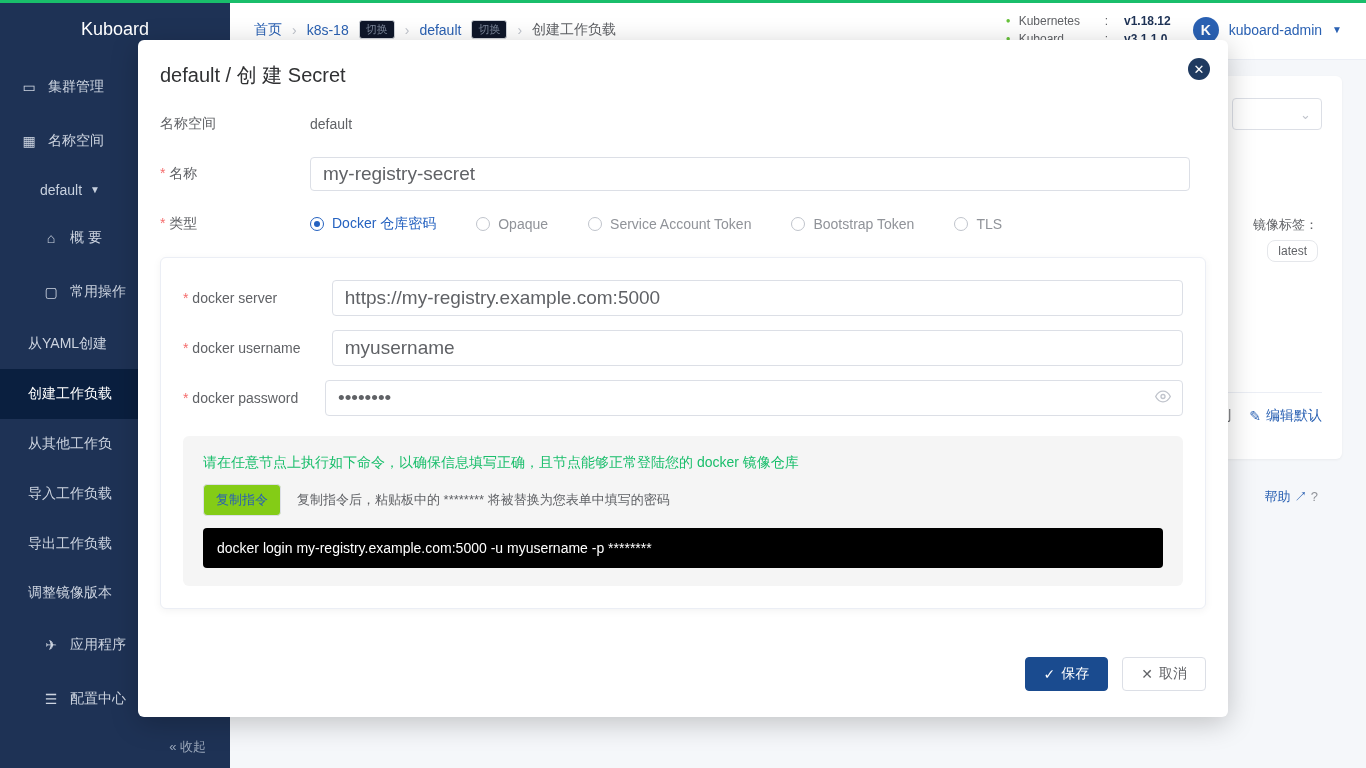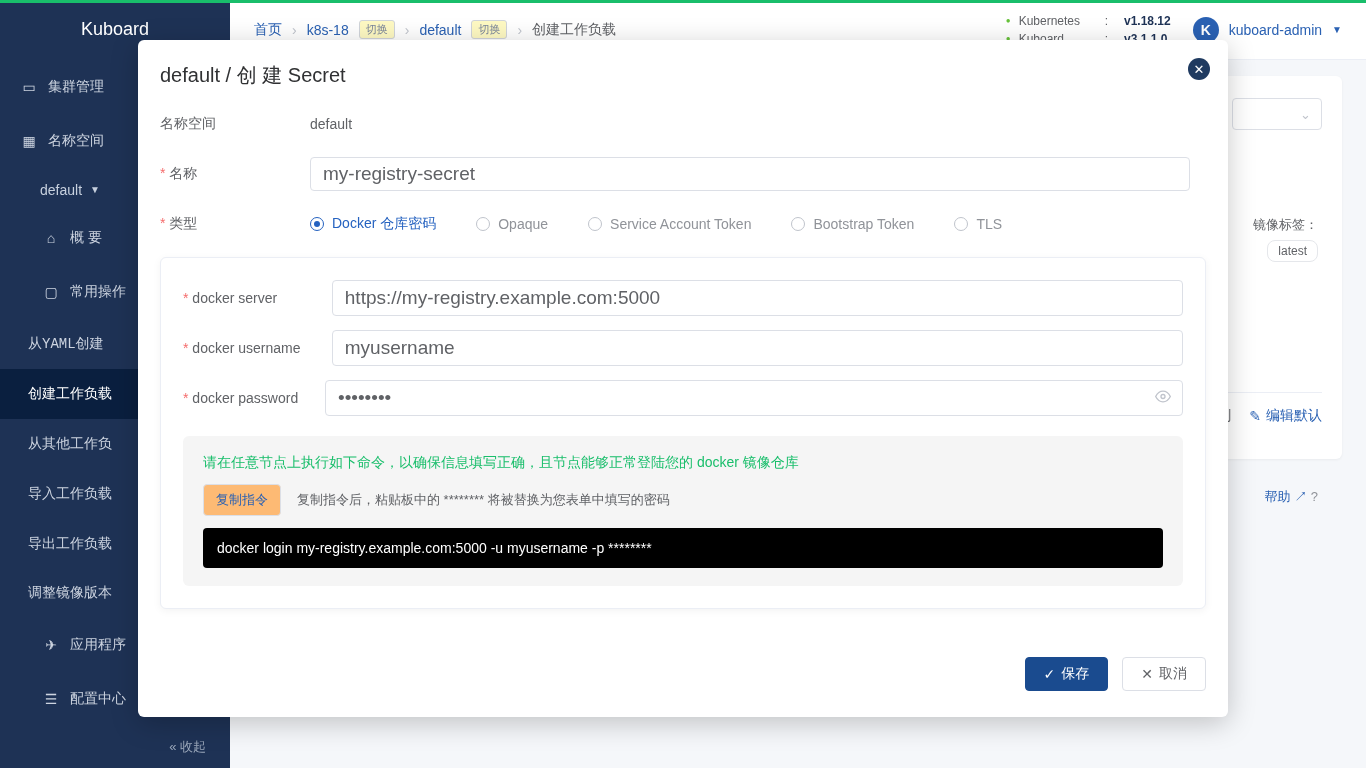--- a/index.html
+++ b/index.html
@@ -6,32 +6,32 @@
     body { font-family: -apple-system, BlinkMacSystemFont, "Segoe UI", Helvetica, Arial, sans-serif; font-size: 14px; color: #303133; overflow: hidden; background: #fff; }
     
     .app { display: flex; height: 768px; width: 1366px; position: relative; }
     .accent-top { position: absolute; top: 0; left: 0; right: 0; height: 3px; background: #19be6b; z-index: 1; }
     
     
     .sidebar { width: 230px; background: #1e3255; color: #cdd4e0; display: flex; flex-direction: column; font-size: 14px; }
     .sidebar .logo { height: 60px; display: flex; align-items: center; justify-content: center; font-size: 18px; color: #fff; }
     .sidebar-item { display: flex; align-items: center; padding: 0 20px; height: 54px; cursor: pointer; gap: 10px; }
     .sidebar-item .icon { width: 18px; display: inline-flex; justify-content: center; }
-    .sidebar-sub { padding-left: 28px; height: 50px; display: flex; align-items: center; cursor: pointer; font-family: Liberation Mono, monospace; }
+    .sidebar-sub { padding-left: 28px; height: 50px; display: flex; align-items: center; cursor: pointer; }
     .sidebar-sub.active { background: #0a1f3f; border-radius: 0 26px 26px 0; margin-right: 20px; color: #fff; }
     .sidebar-ns { padding: 14px 20px 14px 40px; color: #c7d0de; display: flex; align-items: center; gap: 8px; }
     .collapse { margin-top: auto; text-align: right; padding: 12px 24px; color: #9aa7ba; font-size: 13px; }
     .chevron { margin-left: auto; }
     
     
     .main { flex: 1; background: #f5f7fa; display: flex; flex-direction: column; }
     .topbar { height: 60px; background: #fff; border-bottom: 1px solid #ebeef5; display: flex; align-items: center; padding: 16px 24px; gap: 12px; }
     .breadcrumb { display: flex; align-items: center; gap: 10px; color: #606266; font-size: 14px; }
     .breadcrumb .link { color: #2a61b3; cursor: pointer; }
-    .tag { border: 1px solid #d0d4da; background: #fef9c3; color: #7a8599; border-radius: 3px; font-size: 11px; padding: 1px 6px; }
+    .tag { border: 1px solid #d0d4da; background: #0f172a; color: #7a8599; border-radius: 3px; font-size: 11px; padding: 1px 6px; }
     .sep { color: #c0c4cc; }
     .topbar-right { margin-left: auto; display: flex; align-items: center; gap: 22px; }
     .versions { font-size: 12px; color: #606266; line-height: 1.5; }
     .versions .row { display: flex; align-items: center; gap: 8px; }
     .versions .dot { color: #67c23a; font-size: 8px; }
     .versions .vkey { width: 78px; }
     .versions .vcolon { margin-right: 8px; }
     .versions .vval { color: #1e3255; font-weight: 600; }
     .user-badge { display: flex; align-items: center; gap: 10px; color: #2a61b3; font-weight: 500; }
     .user-badge .avatar { width: 26px; height: 26px; border-radius: 50%; background: #2a61b3; color: #fff; display: flex; align-items: center; justify-content: center; font-weight: 700; font-size: 14px; }
@@ -69,21 +69,21 @@
     .inner-card { background: #fff; border: 1px solid #ebeef5; border-radius: 6px; box-shadow: 0 2px 8px rgba(0,0,0,.05); padding: 22px; }
     .inner-card .form-row { margin-bottom: 14px; }
     .inner-card .form-label { width: 150px; font-size: 14px; }
     .inner-card .input { width: 858px; height: 36px; }
     .password-wrap { position: relative; display: inline-block; }
     .eye-icon { position: absolute; right: 12px; top: 50%; transform: translateY(-50%); color: #c0c4cc; cursor: pointer; }
     
     .cmd-box { background: #f5f5f5; border-radius: 6px; margin-top: 20px; padding: 18px 20px; }
     .cmd-hint { color: #19be6b; font-weight: 500; font-size: 14px; margin-bottom: 12px; }
     .cmd-row { display: flex; align-items: center; gap: 16px; margin-bottom: 12px; }
-    .copy-btn { border: 1px solid #dcdfe6; background: #fdba74; color: #2a61b3; padding: 6px 12px; border-radius: 4px; font-size: 13px; cursor: pointer; }
+    .copy-btn { border: 1px solid #dcdfe6; background: #84cc16; color: #2a61b3; padding: 6px 12px; border-radius: 4px; font-size: 13px; cursor: pointer; }
     .cmd-note { color: #606266; font-size: 13px; }
     .cmd-code { background: #000; color: #fff; padding: 12px 14px; border-radius: 4px; font-size: 14px; font-family: inherit; }
     
     .dialog-footer { display: flex; justify-content: flex-end; gap: 14px; margin-top: 48px; }
     .btn { height: 34px; padding: 0 18px; border-radius: 4px; font-size: 14px; cursor: pointer; display: inline-flex; align-items: center; gap: 6px; }
     .btn-primary { background: #1a4b8f; color: #fff; border: 1px solid #1a4b8f; }
     .btn-default { background: #fff; border: 1px solid #dcdfe6; color: #606266; }
   </style>
 </head>
 <body>

